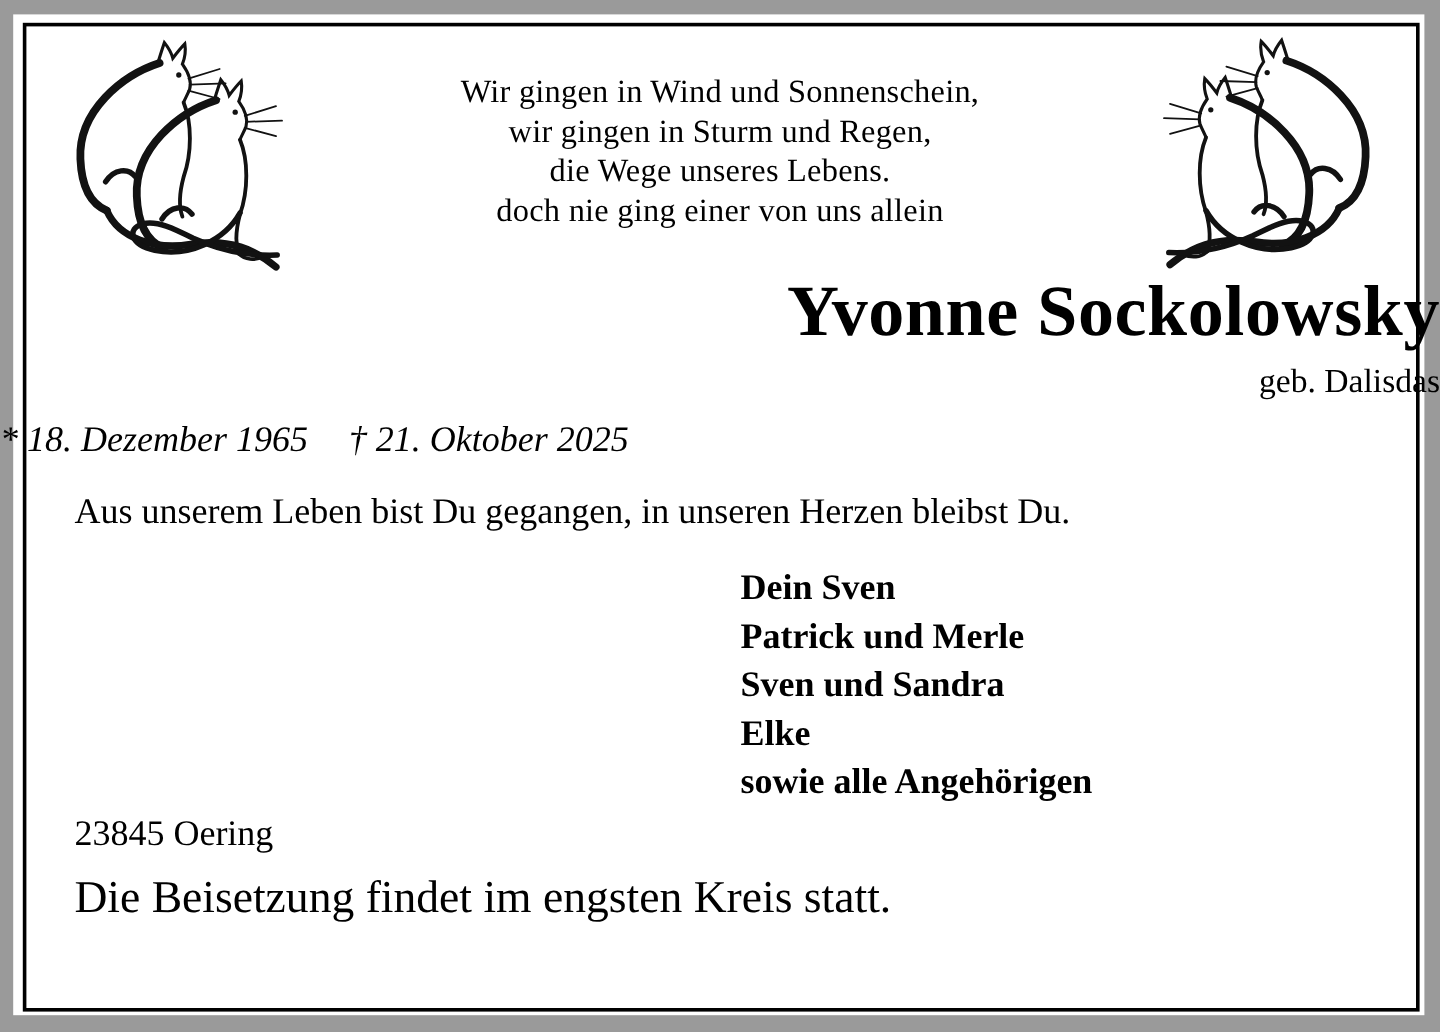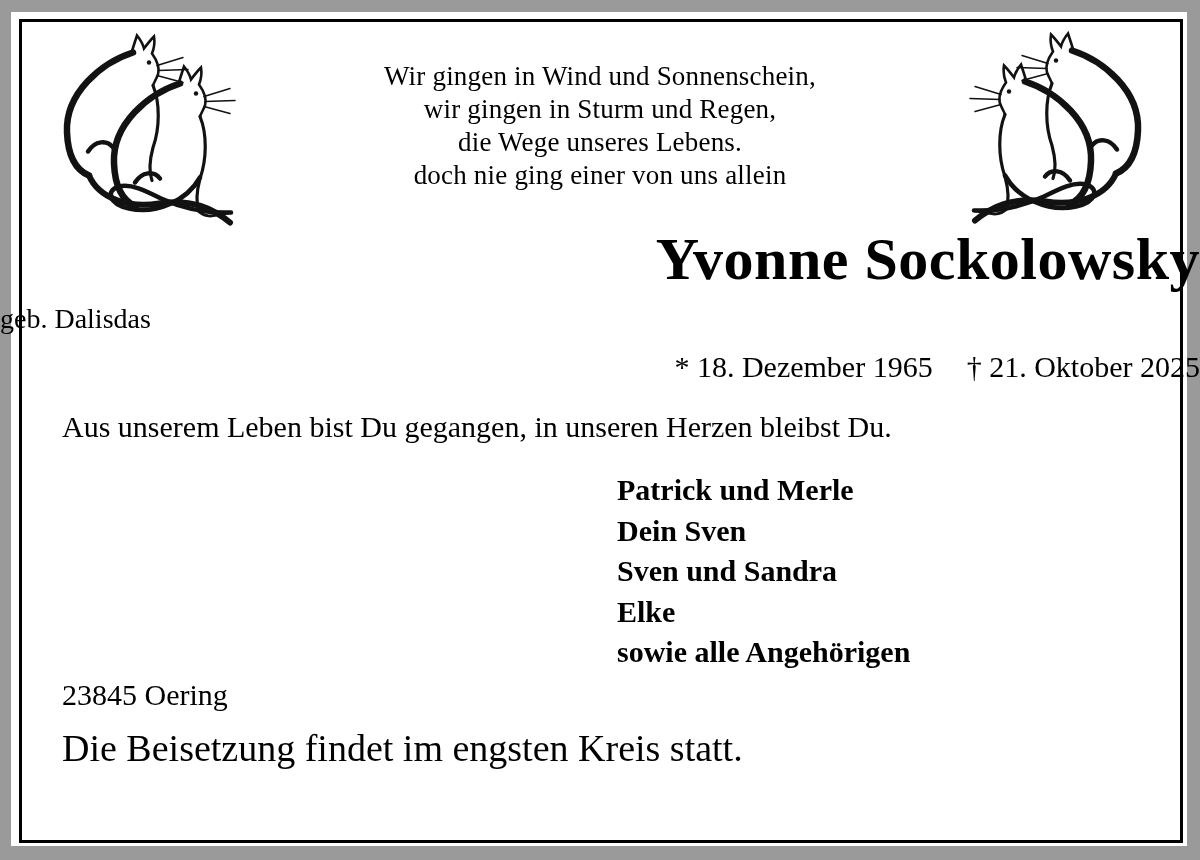--- a/index.html
+++ b/index.html
@@ -37,28 +37,29 @@
     top: 226px; left: 0; width: 1200px;
     text-align: right;
     font-size: 60px;
     font-weight: 700;
     line-height: 1.1;
     letter-spacing: 0.5px;
   }
   .maiden {
     position: absolute;
     top: 303px; left: 0; width: 1200px;
-    text-align: left;
+    text-align: right;
     font-size: 28px;
   }
   .dates {
     position: absolute;
     top: 350px; left: 0; width: 1200px;
-    text-align: right;
+    text-align: left;
     font-size: 30px;
+    font-style: italic;
   }
   .dates .death { margin-left: 34px; }
   .message {
     position: absolute;
     top: 410px; left: 62px;
     font-size: 30px;
   }
   .mourners {
     position: absolute;
     top: 470px; left: 617px;
@@ -155,22 +156,22 @@
 
   <div class="name">Yvonne Sockolowsky</div>
   <div class="maiden">geb. Dalisdas</div>
   <div class="dates">
     <span class="birth">* 18. Dezember 1965</span><span class="death">† 21. Oktober 2025</span>
   </div>
 
   <div class="message">Aus unserem Leben bist Du gegangen, in unseren Herzen bleibst Du.</div>
 
   <div class="mourners">
+    <div>Dein Sven</div>
     <div>Patrick und Merle</div>
-    <div>Dein Sven</div>
     <div>Sven und Sandra</div>
     <div>Elke</div>
     <div>sowie alle Angehörigen</div>
   </div>
 
   <div class="location">23845 Oering</div>
   <div class="funeral">Die Beisetzung findet im engsten Kreis statt.</div>
 
 </div>
 

